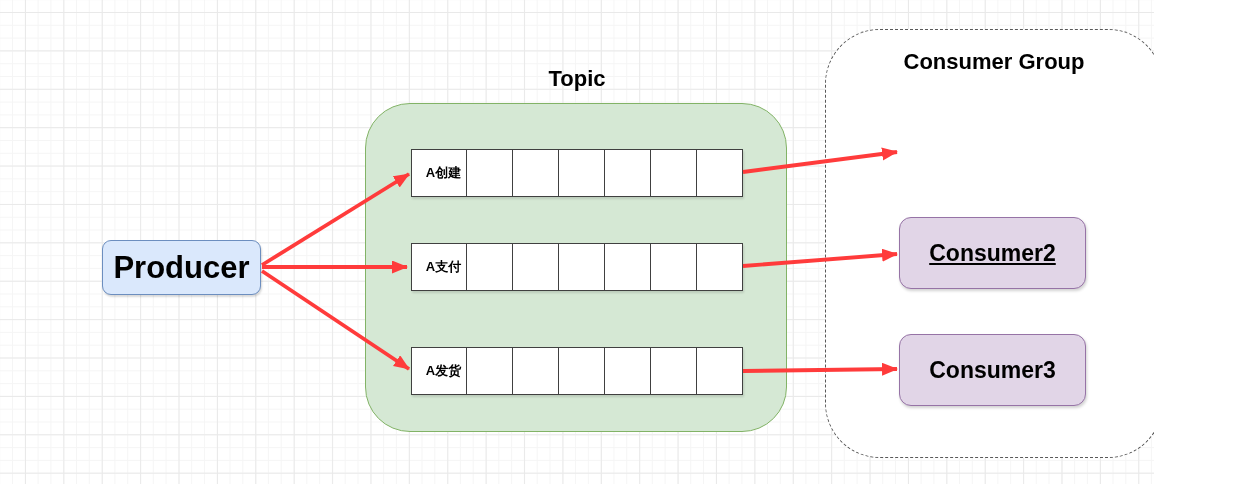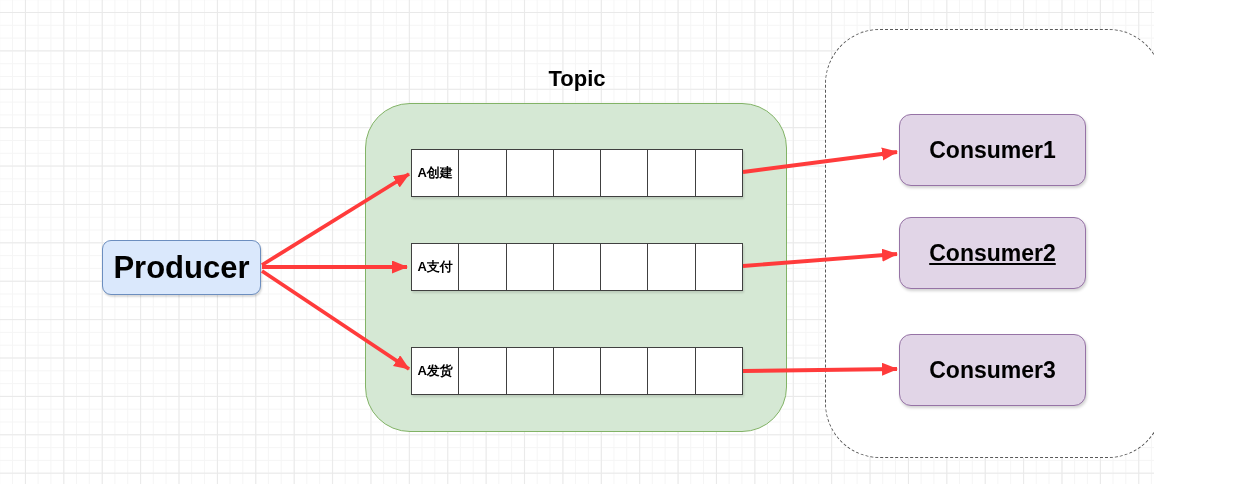--- a/index.html
+++ b/index.html
@@ -42,20 +42,21 @@
   .topic-box {
     position:absolute; left:365px; top:103px; width:422px; height:329px;
     background:var(--topic-fill); border:1.5px solid var(--topic-border);
     border-radius:45px; z-index:1;
   }
   .partition {
     position:absolute; left:411px; width:332px; height:48px;
     display:flex; background:#ffffff;
     border:1.6px solid var(--cell-border); z-index:2;
     box-shadow:1px 2px 2px rgba(0,0,0,0.12);
+    padding-left:9px;
   }
   .partition .cell {
     flex:1 1 0; border-right:1.6px solid var(--cell-border);
     display:flex; align-items:center; justify-content:center;
   }
   .partition .cell:last-child { border-right:none; }
   .partition .cell span { font-weight:bold; font-size:13px; white-space:nowrap; }
   .p1 { top:149px; } .p2 { top:243px; } .p3 { top:347px; }
 
   .group-box {
@@ -78,20 +79,21 @@
 </style>
 </head>
 <body>
 
 <div class="canvas">
 
   <div class="topic-box"></div>
   <div class="topic-title">Topic</div>
 
   <div class="group-box"></div>
+  <div class="group-title">Consumer Group</div>
 
   <div class="node producer">
     <span>Producer</span>
   </div>
 
   <div class="partition p1">
     <div class="cell">
       <span>A创建</span>
     </div>
     <div class="cell"></div>
@@ -119,23 +121,20 @@
       <span>A发货</span>
     </div>
     <div class="cell"></div>
     <div class="cell"></div>
     <div class="cell"></div>
     <div class="cell"></div>
     <div class="cell"></div>
     <div class="cell"></div>
   </div>
 
-  <div class="node consumer c1">
-    <span>Consumer1</span>
-  </div>
   <div class="node consumer c2">
     <span>Consumer2</span>
   </div>
   <div class="node consumer c3">
     <span>Consumer3</span>
   </div>
 
   <svg class="arrows" width="1258" height="484" viewBox="0 0 1258 484">
     <defs>
       <marker id="ah" markerUnits="userSpaceOnUse" markerWidth="17" markerHeight="14" refX="15" refY="6.5" orient="auto">

